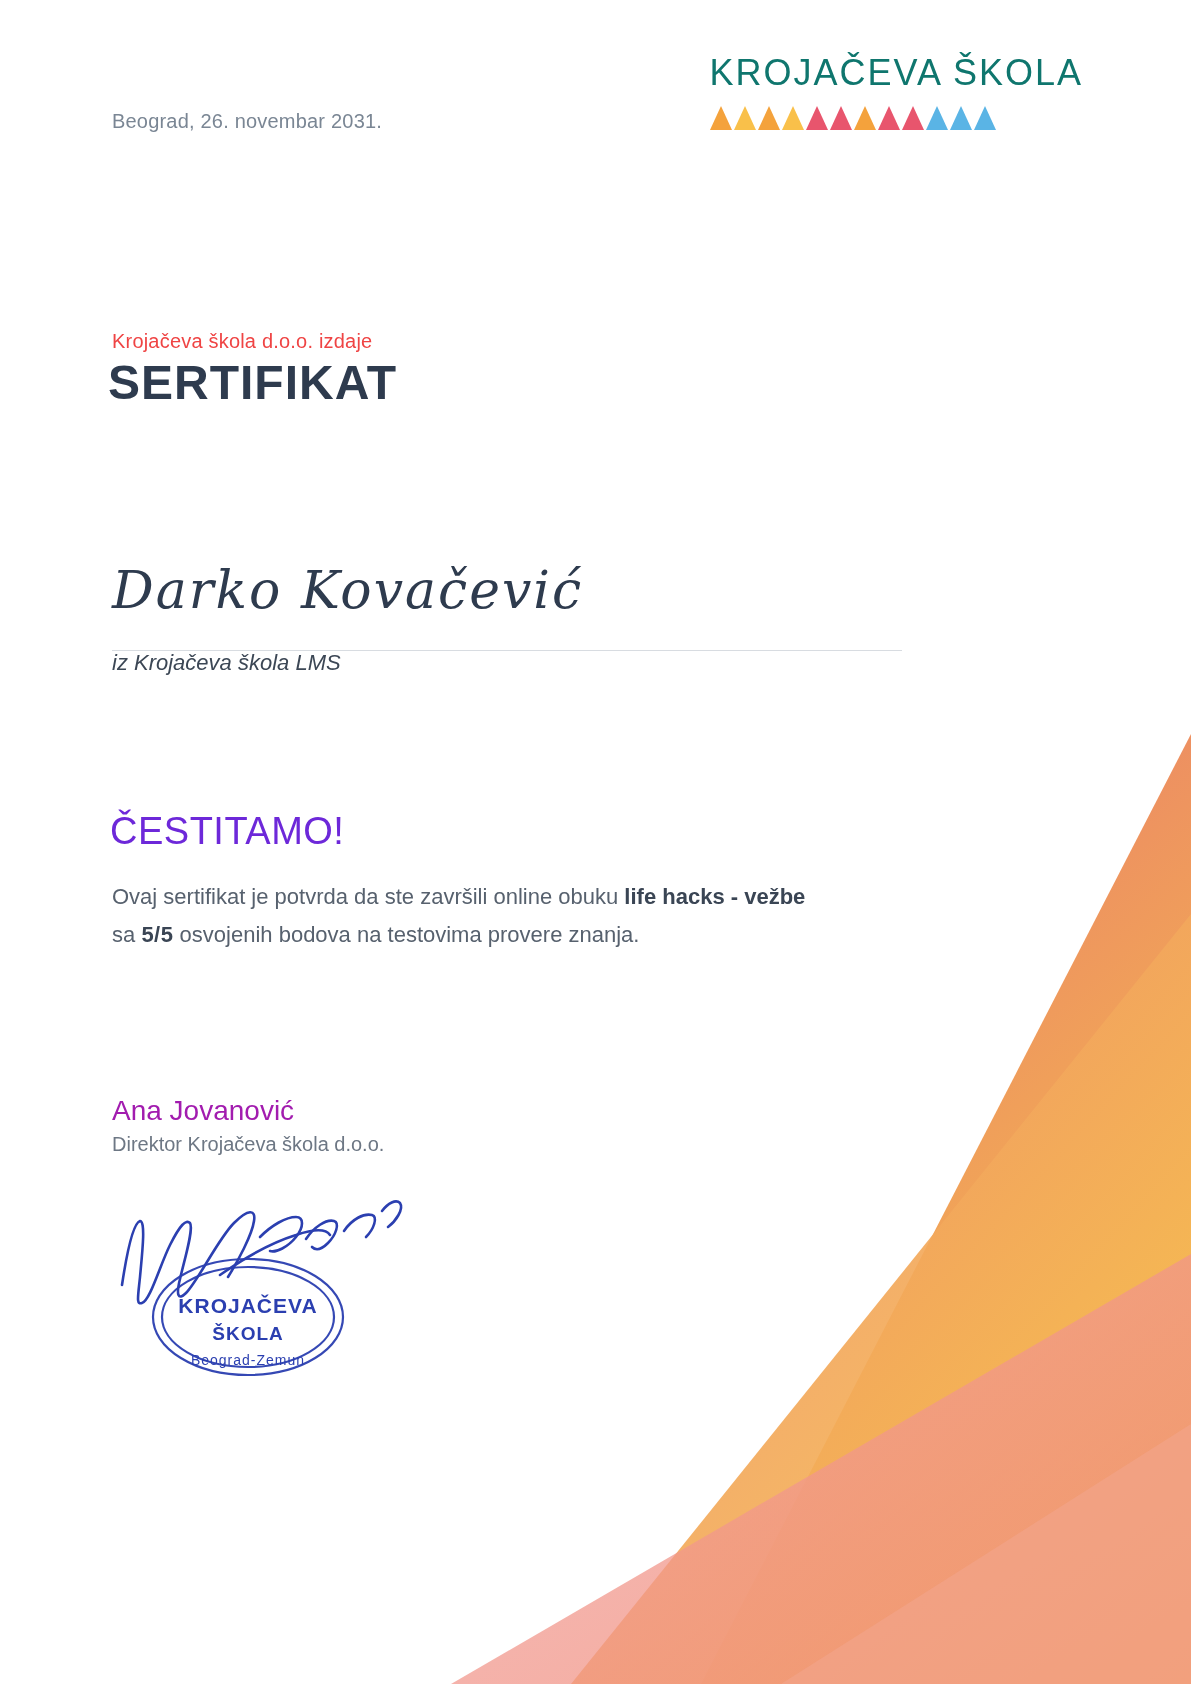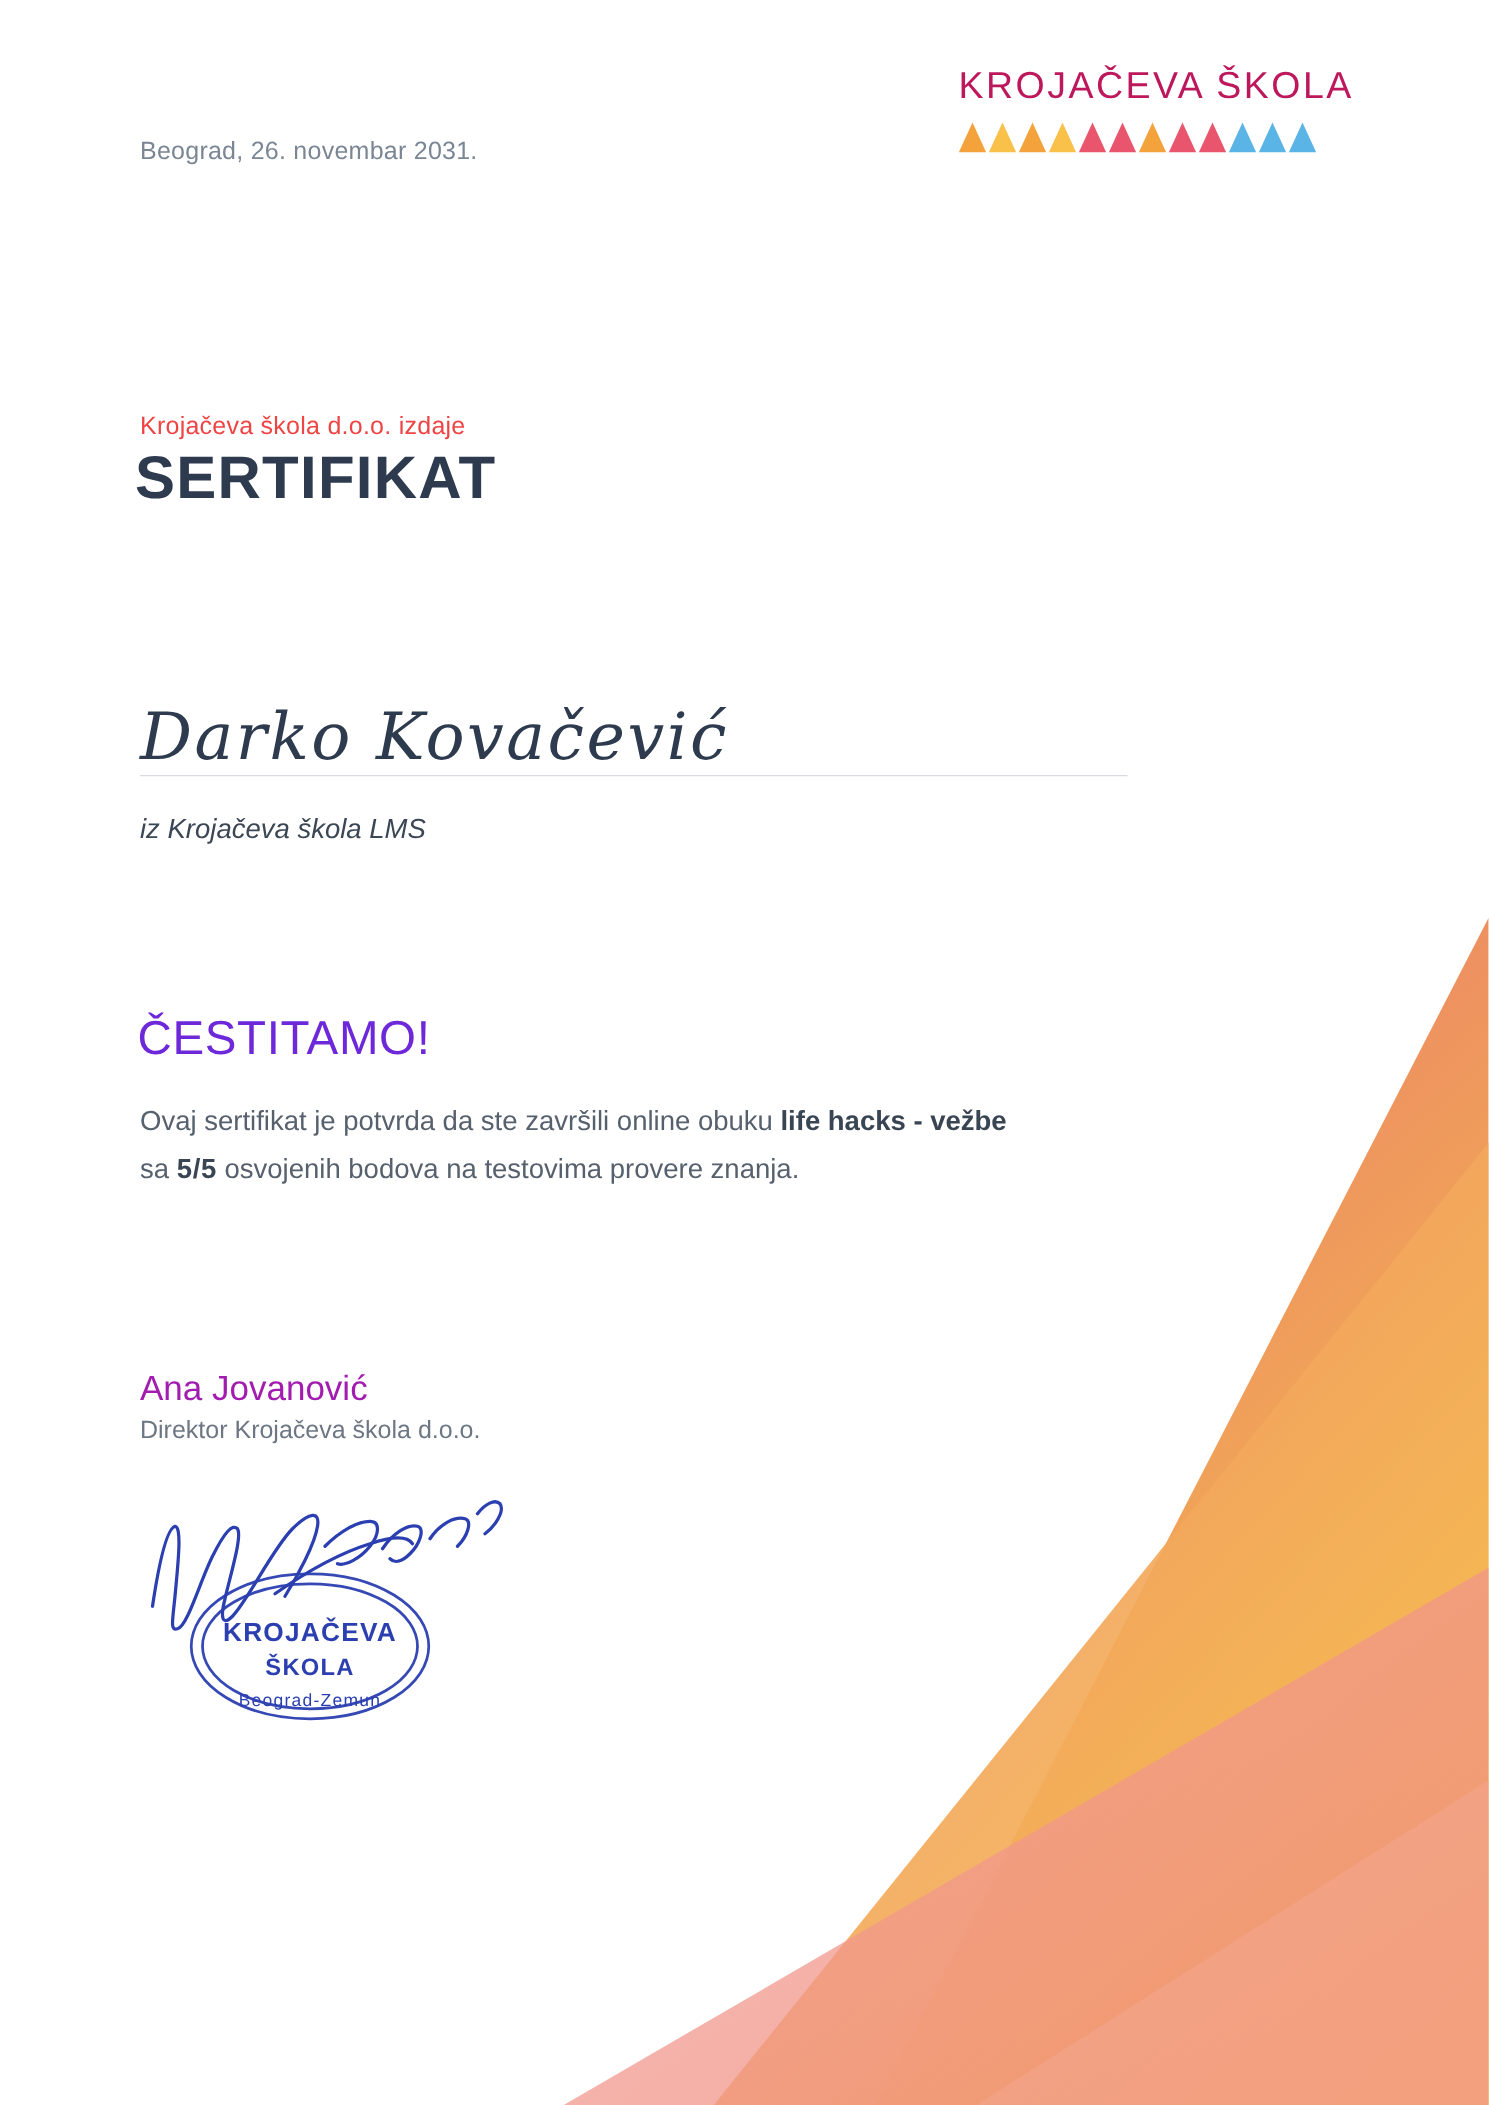--- a/index.html
+++ b/index.html
@@ -28,24 +28,24 @@
 
   
   .logo-block {
     position: absolute;
     top: 52px;
     right: 108px;
     text-align: right;
   }
   .logo-text {
     font-family: "Liberation Sans", sans-serif;
-    font-size: 30px;
+    font-size: 36px;
     letter-spacing: 2.0px;
     font-weight: 400;
-    color: #be185d;
+    color: #0f766e;
     white-space: nowrap;
   }
   .logo-zigzag {
     margin-top: 10px;
     display: block;
   }
 
   .date-line {
     position: absolute;
     top: 110px;
@@ -77,21 +77,21 @@
   .recipient {
     position: absolute;
     top: 560px;
     left: 112px;
     width: 790px;
     font-family: "DejaVu Serif", serif;
     font-style: italic;
     font-size: 52px;
     color: #2e3b4e;
     letter-spacing: 2px;
-    padding-bottom: 0;
+    padding-bottom: 30px;
     border-bottom: 1px solid #d8dce1;
   }
   .recipient-from {
     position: absolute;
     top: 650px;
     left: 112px;
     font-size: 22px;
     font-style: italic;
     color: #3c4插;
     color: #3c4755;

